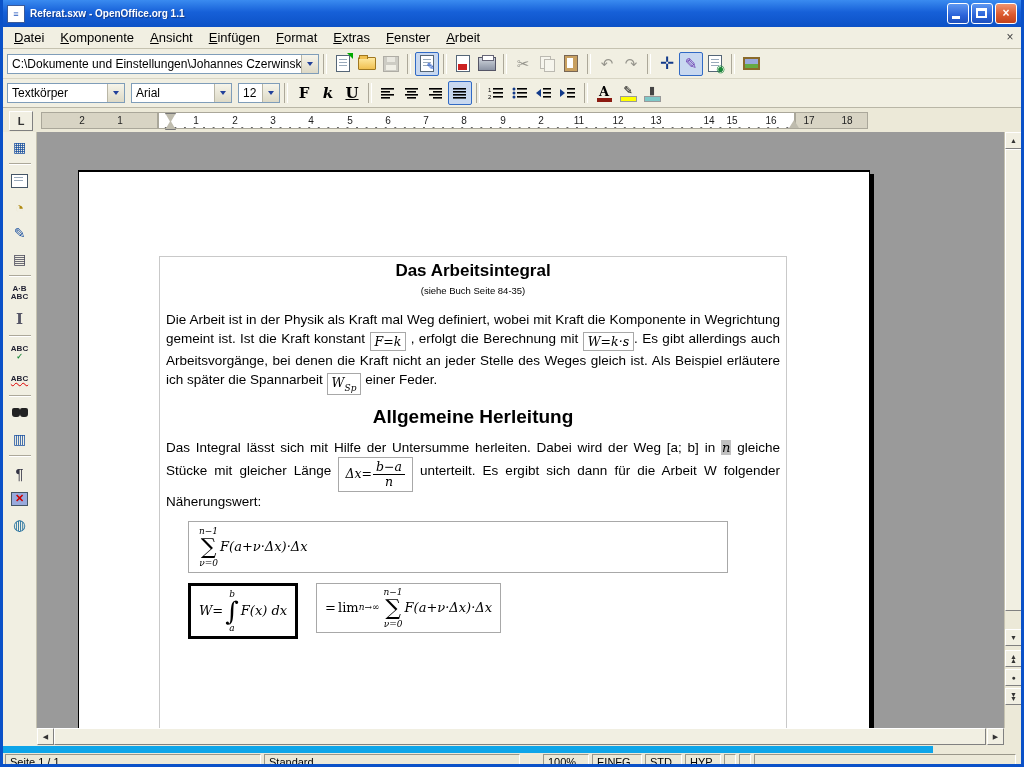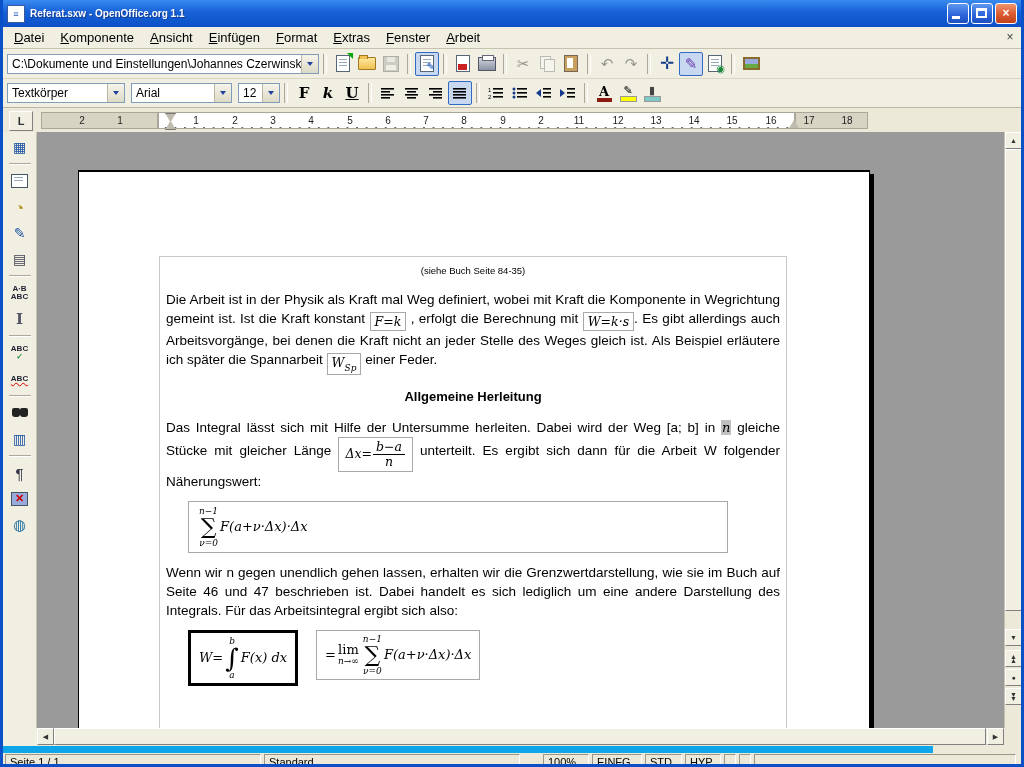--- a/index.html
+++ b/index.html
@@ -92,38 +92,38 @@
   .ltxt{font:bold 8px "Liberation Sans",sans-serif;color:#223;line-height:8px;text-align:center}
   .wavy{text-decoration:underline wavy #D00}
   .workspace{position:absolute;left:34px;top:0;width:969px;height:596px;background:#9A9A9A;overflow:hidden}
   .page{position:absolute;left:41px;top:38px;width:790px;height:600px;background:#fff;
     border:1px solid #000;border-top-width:2px;box-shadow:4px 4px 0 #000}
   .textframe{position:absolute;left:80px;top:84px;width:628px;height:560px;border:1px solid #C9C9C9;
     padding:4px 6px;box-sizing:border-box;font-size:13.5px;line-height:19px;color:#000}
   .doc-title{text-align:center;font-size:17px;font-weight:bold;margin:0 0 1px}
   .doc-sub{text-align:center;font-size:9.5px;margin:0 0 10px}
   .para{text-align:justify;margin:0 0 10px}
-  .h2{text-align:center;font-size:13px;font-weight:bold;margin:12px 0 12px}
+  .h2{text-align:center;font-size:19px;font-weight:bold;margin:12px 0 12px}
   .fx{display:inline-block;border:1px solid #A8A8A8;background:#fff;
       font:italic 12.5px "DejaVu Serif",serif;padding:1px 4px;vertical-align:-3px;white-space:nowrap}
   .fx sub{font-size:9px}
   .nhl{background:#C0C0C0;padding:0 1px}
   .frac{display:inline-block;text-align:center;vertical-align:middle;margin:0 1px}
   .frac .num{display:block;border-bottom:1px solid #000;padding:0 3px;line-height:14px}
   .frac .den{display:block;line-height:14px}
   .fxbig{display:block;border:1px solid #A8A8A8;background:#fff;width:540px;margin:2px 0 10px 22px;
      font:italic 13px "DejaVu Serif",serif;padding:4px 8px;box-sizing:border-box}
   .fxrow{display:flex;align-items:flex-start;gap:18px;margin:6px 0 0 22px}
   .fxbox{border:1px solid #A8A8A8;background:#fff;font:italic 13px "DejaVu Serif",serif;padding:3px 8px;white-space:nowrap}
   .fxbox.sel{border:3px solid #000}
   .bigop{display:inline-flex;flex-direction:column;align-items:center;vertical-align:middle;margin:0 2px}
   .bigop .lim{font-size:9px;font-style:italic;line-height:10px}
   .bigop .op{font-size:22px;font-style:normal;line-height:22px}
   .bigop .opint{font-size:26px;font-style:normal;line-height:24px}
-  .limop{display:inline-flex;flex-direction:column;align-items:center;vertical-align:middle;margin:0 2px}
+  .limop{display:inline-flex;flex-direction:row;align-items:center;vertical-align:middle;margin:0 2px}
   .limop .t{font-style:normal;line-height:14px}
   .limop .lsub{font-size:9px;line-height:9px}
   .fline{display:flex;align-items:center}
   
   .vscroll{position:absolute;right:0;top:132px;width:17px;height:596px;background:#ECE9D8;border-left:1px solid #C5C2B0;box-sizing:border-box}
   .sbtn{position:absolute;left:0;width:17px;height:17px;background:#F1EFE2;border:1px solid;border-color:#fff #808080 #808080 #fff;
     box-sizing:border-box;display:flex;align-items:center;justify-content:center;font-size:7px;color:#333;line-height:1}
   .vthumb{position:absolute;left:0;top:17px;width:17px;height:462px;background:#F1EFE2;border:1px solid;border-color:#fff #808080 #808080 #fff;box-sizing:border-box}
   .hscrollrow{position:absolute;left:0;top:728px;width:1018px;height:18px;background:#ECE9D8}
   .hl-blank{position:absolute;left:0;top:0;width:34px;height:18px;background:#F1EFE2}
@@ -368,21 +368,21 @@
       <span class="rnum" style="left: 270px;">4</span>
       <span class="rnum" style="left: 309px;">5</span>
       <span class="rnum" style="left: 347px;">6</span>
       <span class="rnum" style="left: 385px;">7</span>
       <span class="rnum" style="left: 423px;">8</span>
       <span class="rnum" style="left: 462px;">9</span>
       <span class="rnum" style="left: 500px;">2</span>
       <span class="rnum" style="left: 538px;">11</span>
       <span class="rnum" style="left: 577px;">12</span>
       <span class="rnum" style="left: 615px;">13</span>
-      <span class="rnum" style="left: 653px;">14</span>
+      <span class="rnum" style="left: 668px;">14</span>
       <span class="rnum" style="left: 691px;">15</span>
       <span class="rnum" style="left: 730px;">16</span>
       <span class="rnum gray" style="left: 768px;">17</span>
       <span class="rnum gray" style="left: 806px;">18</span>
     </div>
 </div>
 
 <div class="main">
 
   <div class="lefttb">
@@ -431,40 +431,40 @@
         <span class="icimgx">✕</span>
       </div>
     <div class="ltb">
         <span style="font-size:15px;color:#1a6a9a">◍</span>
       </div>
   </div>
 
   <div class="workspace">
     <div class="page">
       <div class="textframe">
+        <div class="doc-title">Das Arbeitsintegral</div>
         <div class="doc-sub">(siehe Buch Seite 84-35)</div>
 
         <p class="para"><span>Die Arbeit ist in der Physik als Kraft mal Weg definiert, wobei mit Kraft die Komponente in Wegrichtung gemeint ist. Ist die Kraft konstant </span><span class="fx">F=k</span><span> , erfolgt die Berechnung mit </span><span class="fx">W=k·s</span><span>. Es gibt allerdings auch Arbeitsvorgänge, bei denen die Kraft nicht an jeder Stelle des Weges gleich ist. Als Beispiel erläutere ich später die Spannarbeit </span><span class="fx"><span>W</span><sub>Sp</sub></span><span> einer Feder.</span></p>
 
         <div class="h2">Allgemeine Herleitung</div>
 
         <p class="para"><span>Das Integral lässt sich mit Hilfe der Untersumme herleiten. Dabei wird der Weg [a; b] in </span><span class="nhl" style="font:italic 13px 'DejaVu Serif',serif">n</span><span> gleiche Stücke mit gleicher Länge </span><span class="fx" style="padding:2px 6px"><span>Δx=</span><span class="frac"><span class="num">b−a</span><span class="den">n</span></span></span><span> unterteilt. Es ergibt sich dann für die Arbeit W folgender Näherungswert:</span></p>
 
         <div class="fxbig">
           <div class="fline">
               <span class="bigop">
                 <span class="lim">n−1</span>
                 <span class="op">∑</span>
                 <span class="lim">ν=0</span>
               </span>
               <span>F(a+ν·Δx)·Δx</span>
             </div>
         </div>
 
-        <p class="para">Wenn wir n gegen unendlich gehen lassen, erhalten wir die Grenzwertdarstellung, wie sie im Buch auf Seite 46 und 47 beschrieben ist. Dabei handelt es sich lediglich um eine andere Darstellung des Integrals. Für das Arbeitsintegral ergibt sich also:</p>
 
         <div class="fxrow">
           <div class="fxbox sel fline">
               <span>W=</span>
               <span class="bigop">
                 <span class="lim">b</span>
                 <span class="opint">∫</span>
                 <span class="lim">a</span>
               </span>
               <span>F(x) dx</span>

